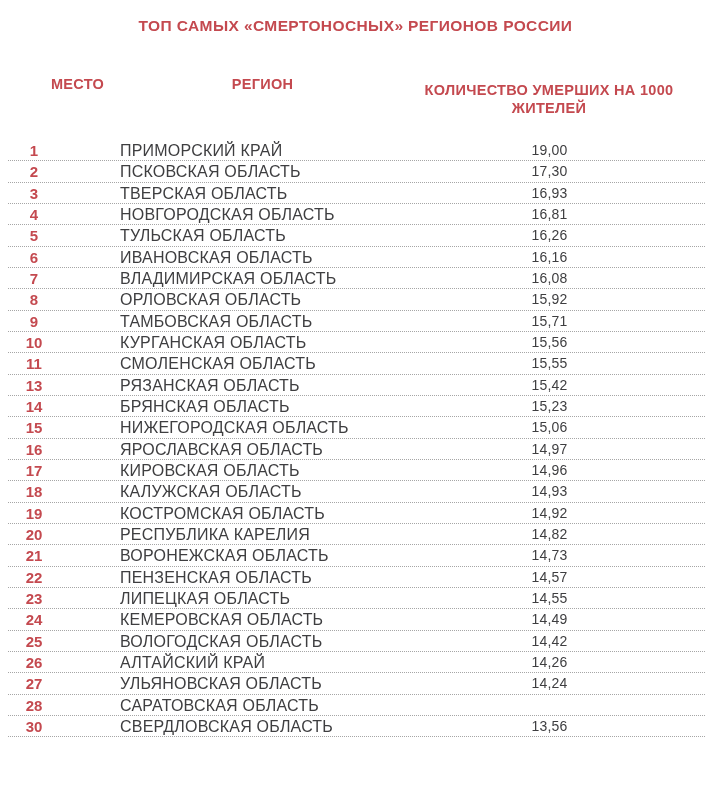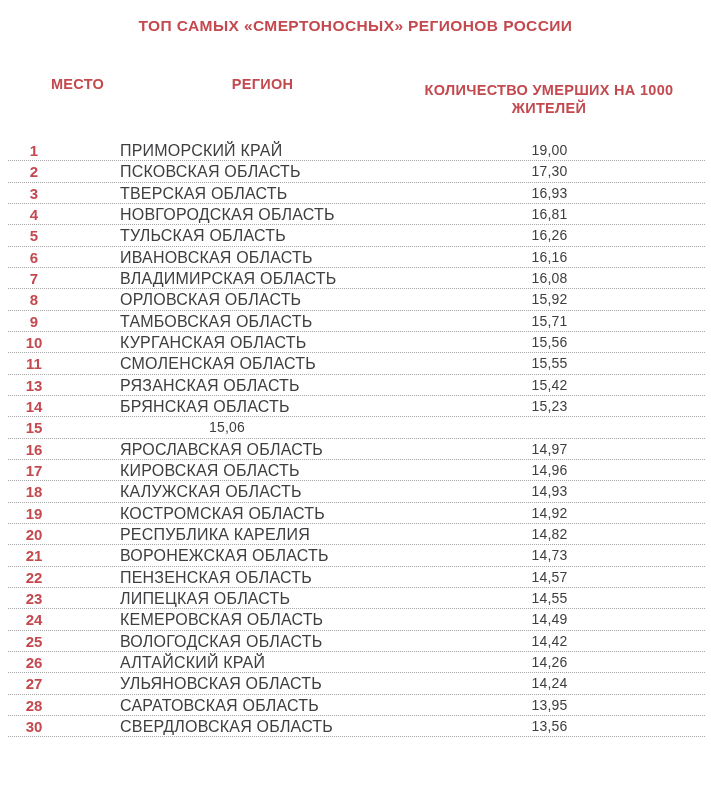--- a/index.html
+++ b/index.html
@@ -152,20 +152,21 @@
         <div class="cell region-cell">РЯЗАНСКАЯ ОБЛАСТЬ</div>
         <div class="cell value-cell">15,42</div>
       </div>
       <div class="row">
         <div class="cell rank-cell">14</div>
         <div class="cell region-cell">БРЯНСКАЯ ОБЛАСТЬ</div>
         <div class="cell value-cell">15,23</div>
       </div>
       <div class="row">
         <div class="cell rank-cell">15</div>
+        <div class="cell region-cell">НИЖЕГОРОДСКАЯ ОБЛАСТЬ</div>
         <div class="cell value-cell">15,06</div>
       </div>
       <div class="row">
         <div class="cell rank-cell">16</div>
         <div class="cell region-cell">ЯРОСЛАВСКАЯ ОБЛАСТЬ</div>
         <div class="cell value-cell">14,97</div>
       </div>
       <div class="row">
         <div class="cell rank-cell">17</div>
         <div class="cell region-cell">КИРОВСКАЯ ОБЛАСТЬ</div>
@@ -217,21 +218,20 @@
         <div class="cell value-cell">14,26</div>
       </div>
       <div class="row">
         <div class="cell rank-cell">27</div>
         <div class="cell region-cell">УЛЬЯНОВСКАЯ ОБЛАСТЬ</div>
         <div class="cell value-cell">14,24</div>
       </div>
       <div class="row">
         <div class="cell rank-cell">28</div>
         <div class="cell region-cell">САРАТОВСКАЯ ОБЛАСТЬ</div>
-        <div class="cell value-cell">13,95</div>
       </div>
       <div class="row">
         <div class="cell rank-cell">30</div>
         <div class="cell region-cell">СВЕРДЛОВСКАЯ ОБЛАСТЬ</div>
         <div class="cell value-cell">13,56</div>
       </div>
     </div>
 
 </div>
 

